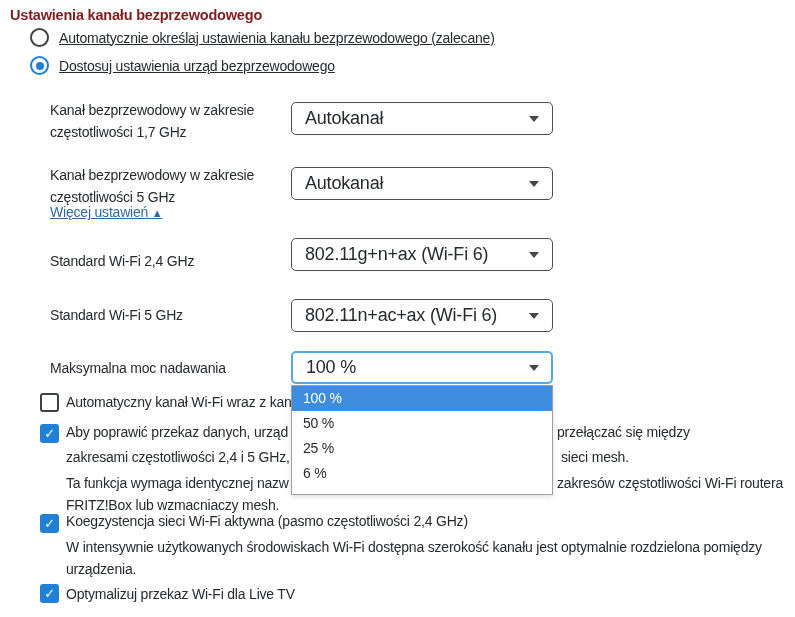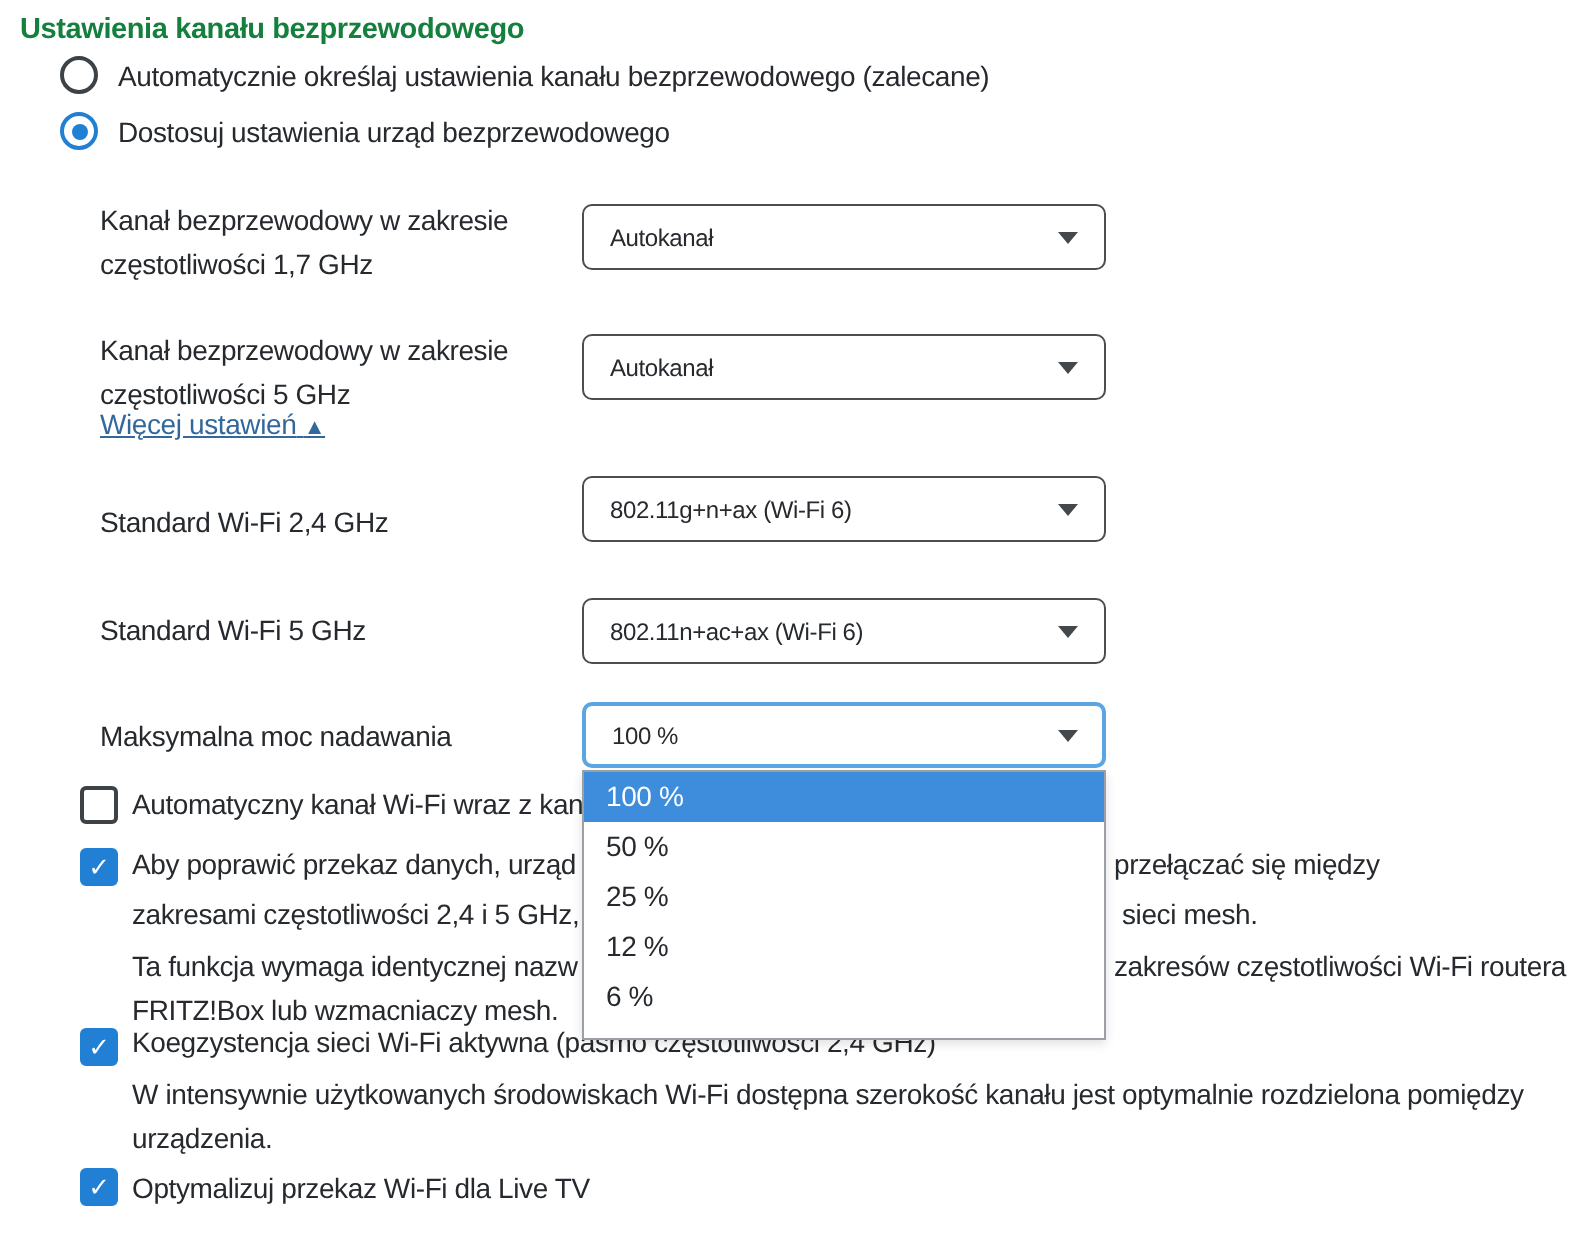--- a/index.html
+++ b/index.html
@@ -2,33 +2,33 @@
 <html><head>
 <meta charset="utf-8">
 <style>
   html,body{margin:0;padding:0;background:#ffffff;}
   .page{
     position:relative;width:795px;height:617px;background:#fff;overflow:hidden;
     font-family:"Liberation Sans","DejaVu Sans",sans-serif;
     color:#26292d;font-size:14px;letter-spacing:-0.2px;
   }
   .abs{position:absolute;white-space:nowrap;}
-  .title{font-weight:700;font-size:14.5px;color:#15803d;}
+  .title{font-weight:700;font-size:14.5px;color:#7f1d1d;}
   
-  .radio-row{position:absolute;display:flex;align-items:center;gap:10px;cursor:pointer;}
+  .radio-row{position:absolute;display:flex;align-items:center;gap:10px;cursor:pointer;text-decoration:underline;}
   .radio{width:15px;height:15px;border-radius:50%;border:2px solid #3c4246;background:#fff;
          display:inline-flex;align-items:center;justify-content:center;flex:0 0 auto;}
   .radio.checked{border-color:#2180d3;}
   .radio.checked::after{content:"";width:8px;height:8px;border-radius:50%;background:#2180d3;}
   
   .flabel div{line-height:22px;}
   
   .select{position:absolute;width:262px;height:33px;background:#fff;border:1.5px solid #4a4e52;
           border-radius:5px;box-sizing:border-box;display:flex;align-items:center;cursor:pointer;}
-  .select .val{padding-left:13px;font-size:12px;color:#26292d;}
+  .select .val{padding-left:13px;font-size:18px;color:#26292d;}
   .select .caret{position:absolute;right:13px;top:13px;width:0;height:0;
           border-left:5px solid transparent;border-right:5px solid transparent;border-top:6px solid #43484c;}
   .select.focused{border:2px solid #5aa5e2;z-index:6;}
   
   .link{color:#33689c;cursor:pointer;text-decoration:underline;}
   
   .popup{position:absolute;left:291px;top:385px;width:262px;background:#fff;border:1px solid #9aa0a5;
          box-sizing:border-box;z-index:5;box-shadow:0 2px 5px rgba(0,0,0,0.12);padding-bottom:8px;}
   .popup .opt{height:25px;line-height:25px;padding-left:11px;font-size:14px;color:#26292d;cursor:pointer;}
   .popup .opt.hl{background:#3e8ddd;color:#fff;}
@@ -119,17 +119,16 @@
 
   <span class="checkbox checked" style="left:40px;top:584px">
       <span class="mark">✓</span>
     </span>
   <div class="abs" style="left:66px;top:586px">Optymalizuj przekaz Wi-Fi dla Live TV</div>
 
   <div class="popup">
     <div class="opt hl">100 %</div>
     <div class="opt">50 %</div>
     <div class="opt">25 %</div>
-    <div class="opt">12 %</div>
     <div class="opt">6 %</div>
   </div>
 
 </div>
 
 </body></html>

